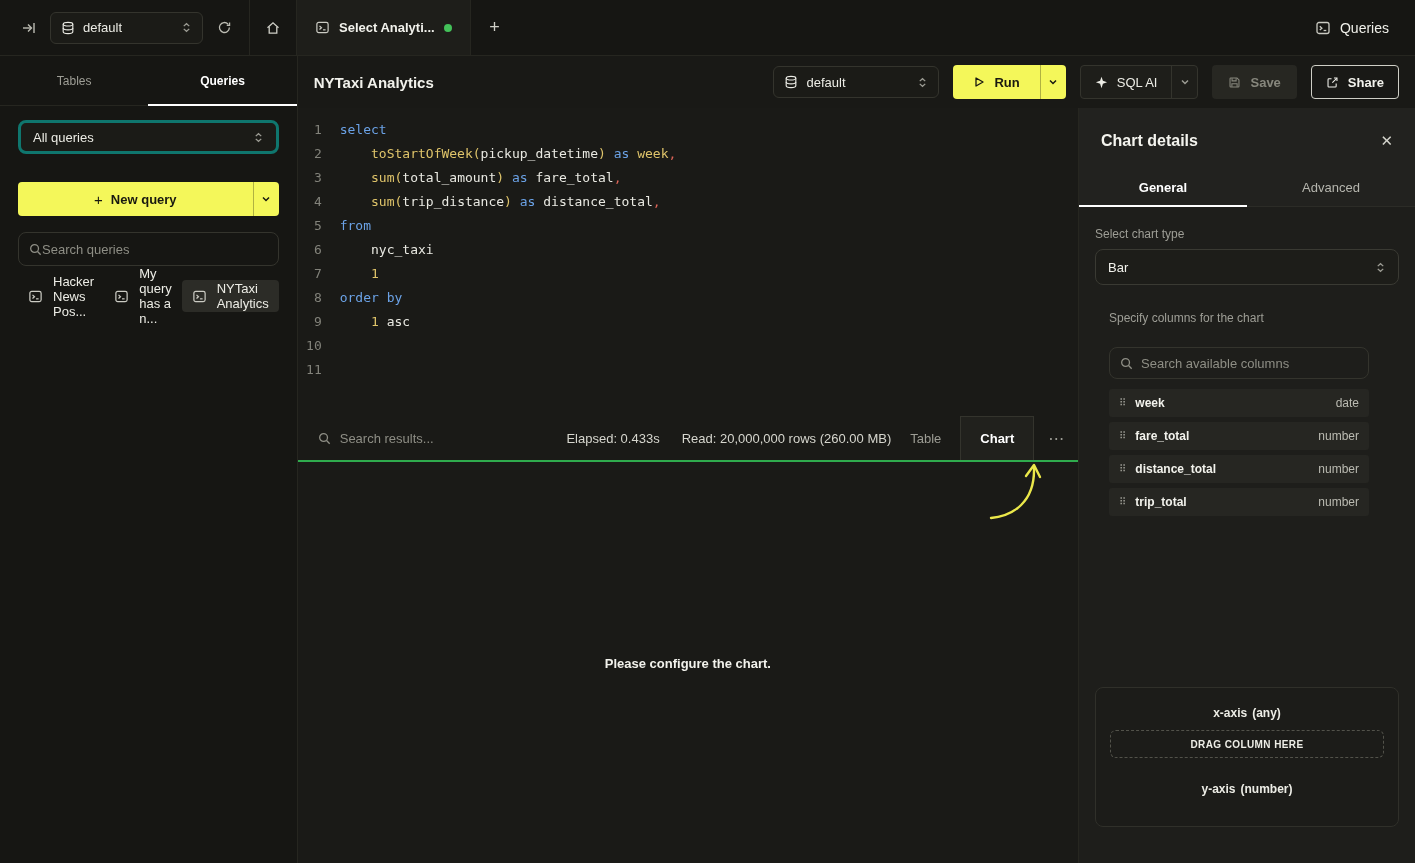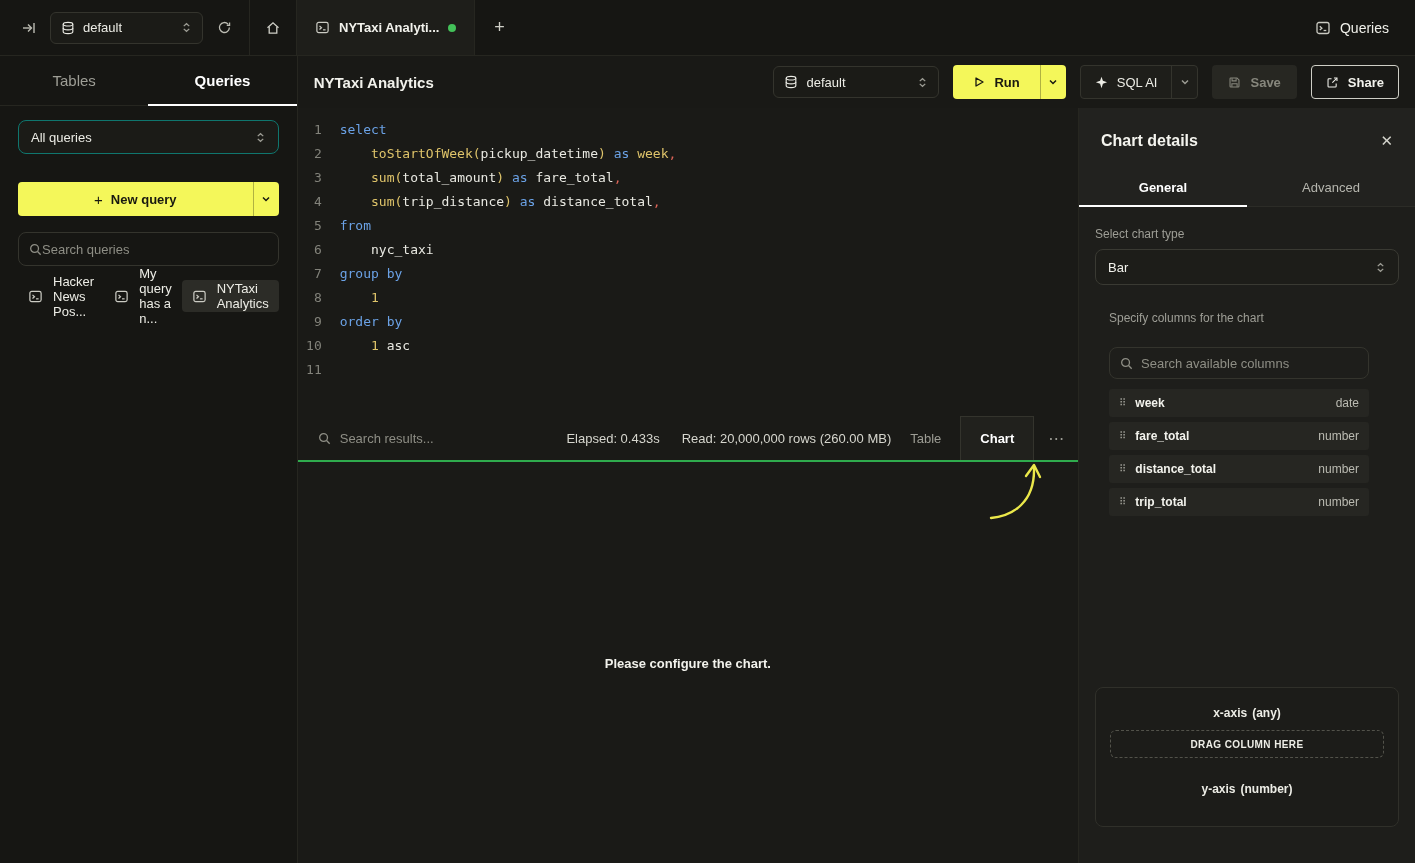--- a/index.html
+++ b/index.html
@@ -23,25 +23,25 @@
   .green-dot { width:8px; height:8px; border-radius:50%; background:#43c159; }
   .tab-plus { width:48px; display:flex; align-items:center; justify-content:center; color:#cfcfc7; font-size:18px; cursor:pointer; }
   .topbar-right { margin-left:auto; display:flex; align-items:center; gap:9px; padding-right:26px; color:#f0f0ea; font-size:14px; cursor:pointer; }
 
   
   .body-row { flex:1; display:flex; min-height:0; }
 
   
   .sidebar { flex:0 0 250px; border-right:1px solid #262620; background:#161613; display:flex; flex-direction:column; }
   .side-tabs { flex:0 0 50px; display:flex; border-bottom:1px solid #262620; }
-  .side-tab { flex:1; display:flex; align-items:center; justify-content:center; font-size:15px; color:#9e9e96; position:relative; cursor:pointer;text-align:right; }
+  .side-tab { flex:1; display:flex; align-items:center; justify-content:center; font-size:12px; color:#9e9e96; position:relative; cursor:pointer;text-align:right; }
   .side-tab.active { color:#ffffff; font-weight:700; }
   .side-tab.active::after { content:""; position:absolute; left:0; right:0; bottom:-1px; height:2px; background:#fff; }
   .side-body { padding:14px 18px; display:flex; flex-direction:column; }
-  .select { height:34px; border:1px solid #0f766e; border-radius:8px; background:#1b1b17; display:flex; align-items:center; padding:0 12px; color:#ececE5; cursor:pointer; }
+  .select { height:34px; border:3px solid #0f766e; border-radius:8px; background:#1b1b17; display:flex; align-items:center; padding:0 12px; color:#ececE5; cursor:pointer; }
   .btn-newquery { margin-top:28px; height:34px; background:#f4f75a; border-radius:4px; display:flex; align-items:stretch; color:#181810; font-weight:700; cursor:pointer; }
   .nq-main { flex:1; display:flex; align-items:center; justify-content:center; gap:8px; }
   .nq-plus { font-size:15px; font-weight:400; }
   .nq-caret { flex:0 0 26px; display:flex; align-items:center; justify-content:center; border-left:1px solid rgba(0,0,0,.28); }
   .search-box { margin-top:16px; height:34px; border:1px solid #34342d; border-radius:8px; display:flex; align-items:center; gap:0; padding:0 10px; color:#8e8e85; }
   .search-box input { flex:1; min-width:0; background:transparent; border:none; outline:none; color:#ececE5; font:13px "Liberation Sans",sans-serif; }
   .search-box input::placeholder { color:#8e8e85; }
   .query-list { margin-top:14px; display:flex; }
   .query-item { height:32px; display:flex; align-items:center; gap:10px; padding:0 10px; border-radius:4px; color:#ededE6; cursor:pointer; }
   .query-item.active { background:#2c2c27; }
@@ -170,21 +170,21 @@
           </svg>
       </div>
       <div class="tab-active">
         <span class="qitem-icon">
           <svg width="15" height="15" viewBox="0 0 16 16" fill="none" stroke="currentColor" stroke-width="1.3">
               <rect x="2" y="2.5" width="12" height="11" rx="2"></rect>
               <path d="M4.8 6.3l2.1 1.9-2.1 1.9"></path>
               <path d="M8.6 10.5h2.7"></path>
             </svg>
         </span>
-        <span>NYTaxi Analyti...</span>
+        <span>Select Analyti...</span>
         <span class="green-dot"></span>
       </div>
       <div class="tab-plus">
         <span>+</span>
       </div>
     </div>
 
     <div class="topbar-right">
       <span class="qitem-icon">
         <svg width="16" height="16" viewBox="0 0 16 16" fill="none" stroke="currentColor" stroke-width="1.3">
@@ -360,21 +360,20 @@
                 <div>10</div>
                 <div>11</div>
               </div>
             <div class="code">
                 <div class="code-line"><span class="tk-kw">select</span></div>
                 <div class="code-line"><span class="tk-sp">    </span><span class="tk-fn">toStartOfWeek(</span><span class="tk-id">pickup_datetime</span><span class="tk-fn">)</span><span class="tk-sp"> </span><span class="tk-kw">as</span><span class="tk-sp"> </span><span class="tk-num">week</span><span class="tk-pu">,</span></div>
                 <div class="code-line"><span class="tk-sp">    </span><span class="tk-fn">sum(</span><span class="tk-id">total_amount</span><span class="tk-fn">)</span><span class="tk-sp"> </span><span class="tk-kw">as</span><span class="tk-sp"> </span><span class="tk-id">fare_total</span><span class="tk-pu">,</span></div>
                 <div class="code-line"><span class="tk-sp">    </span><span class="tk-fn">sum(</span><span class="tk-id">trip_distance</span><span class="tk-fn">)</span><span class="tk-sp"> </span><span class="tk-kw">as</span><span class="tk-sp"> </span><span class="tk-id">distance_total</span><span class="tk-pu">,</span></div>
                 <div class="code-line"><span class="tk-kw">from</span></div>
                 <div class="code-line"><span class="tk-sp">    </span><span class="tk-id">nyc_taxi</span></div>
-                <div class="code-line"><span class="tk-kw">group by</span></div>
                 <div class="code-line"><span class="tk-sp">    </span><span class="tk-num">1</span></div>
                 <div class="code-line"><span class="tk-kw">order by</span></div>
                 <div class="code-line"><span class="tk-sp">    </span><span class="tk-num">1</span><span class="tk-sp"> </span><span class="tk-id">asc</span></div>
               </div>
           </div>
 
           <div class="results-toolbar">
             <div class="rt-search">
               <span>
                 <svg width="13" height="13" viewBox="0 0 14 14" fill="none" stroke="currentColor" stroke-width="1.4">

